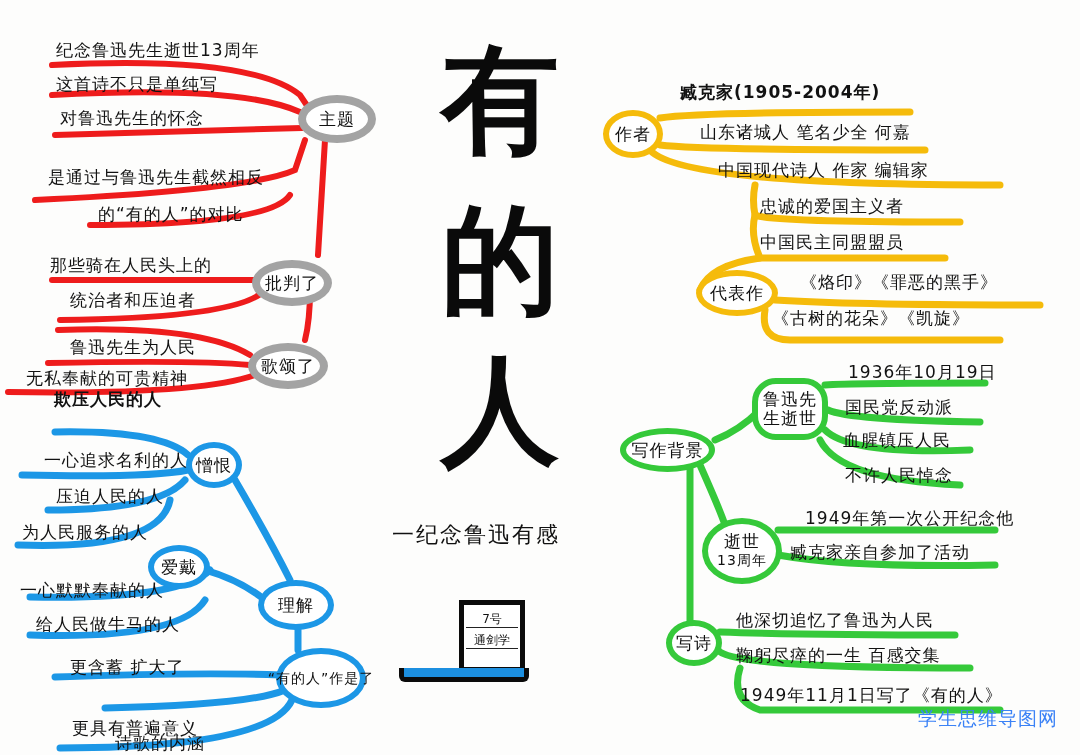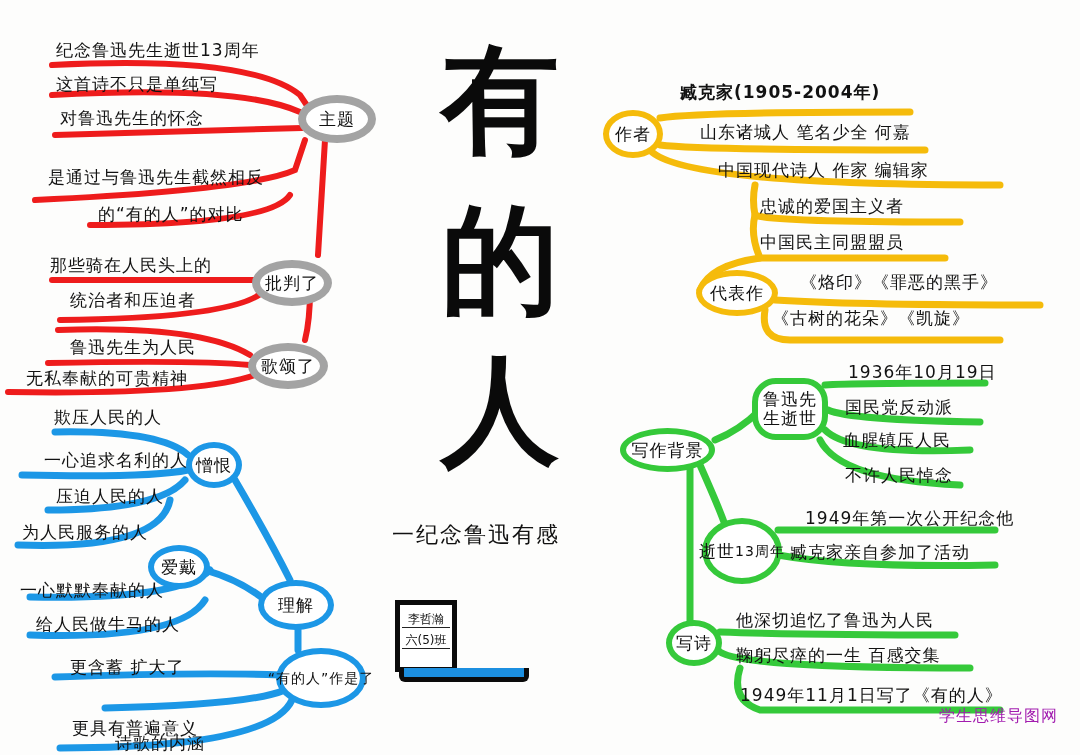--- a/index.html
+++ b/index.html
@@ -36,21 +36,21 @@
     border: 5px solid #0b0b0b; box-sizing: border-box; font-size: 12px; line-height: 16px;
     padding: 6px 2px; text-align: center;
   }
   .book-page span { display: block; border-bottom: 1px solid #222; margin-bottom: 4px; }
   .book-base {
     position: absolute; left: 4px; top: 68px; width: 130px; height: 14px;
     background: #1c8fe0; border: 5px solid #0b0b0b; border-top: none; box-sizing: border-box;
     border-radius: 0 0 6px 6px;
   }
   .watermark {
-    position: absolute; right: 22px; top: 706px; font-size: 16px; color: #a21caf; letter-spacing: 1px;
+    position: absolute; right: 22px; top: 706px; font-size: 19px; color: #3b82f6; letter-spacing: 1px;
   }
 </style>
 </head>
 <body>
 
 <svg class="lines" viewBox="0 0 1080 755" fill="none" stroke-linecap="round">
 
   <g stroke="#ee1c1c" stroke-width="6">
     <path d="M52 65 Q250 55 300 95 L310 110"></path>
     <path d="M52 95 Q240 85 300 112"></path>
@@ -108,23 +108,23 @@
     <path d="M60 748 Q270 748 292 700"></path>
   </g>
 </svg>
 
 <div class="title-char" style="left:430px; top:35px;">有</div>
 <div class="title-char" style="left:430px; top:195px;">的</div>
 <div class="title-char" style="left:430px; top:345px;">人</div>
 <div class="subtitle" style="left:392px; top:520px;">一纪念鲁迅有感</div>
 
 <div class="book">
-  <div class="book-page" style="left:0;">
-    <span>李哲瀚</span>
-    <span>六(5)班</span>
+  <div class="book-page" style="left:64px; width:66px;">
+    <span>7号</span>
+    <span>通剑学</span>
   </div>
   <div class="book-base"></div>
 </div>
 
 <div class="node red" style="left:298px; top:95px; width:78px; height:48px;">主题</div>
 <div class="t" style="left:56px; top:40px;">纪念鲁迅先生逝世13周年</div>
 <div class="t" style="left:56px; top:74px;text-align:right;">这首诗不只是单纯写</div>
 <div class="t" style="left:60px; top:108px;">对鲁迅先生的怀念</div>
 <div class="t" style="left:48px; top:167px;">是通过与鲁迅先生截然相反</div>
 <div class="t" style="left:98px; top:204px;">的“有的人”的对比</div>
@@ -152,34 +152,34 @@
 
 <div class="node green" style="left:752px; top:378px; width:76px; height:62px; border-radius:24px; flex-direction:column;">
   <span>鲁迅先</span>
   <span>生逝世</span>
 </div>
 <div class="t" style="left:848px; top:362px;">1936年10月19日</div>
 <div class="t" style="left:845px; top:397px;">国民党反动派</div>
 <div class="t" style="left:843px; top:430px;">血腥镇压人民</div>
 <div class="t" style="left:845px; top:465px;">不许人民悼念</div>
 
-<div class="node green" style="left:702px; top:518px; width:80px; height:66px; flex-direction:row;">
+<div class="node green" style="left:702px; top:518px; width:80px; height:66px; flex-direction:column;">
   <span>逝世</span>
   <span style="font-size:14px;">13周年</span>
 </div>
 <div class="t" style="left:805px; top:508px;">1949年第一次公开纪念他</div>
 <div class="t" style="left:790px; top:542px;">臧克家亲自参加了活动</div>
 
 <div class="node green" style="left:666px; top:620px; width:56px; height:46px;">写诗</div>
 <div class="t" style="left:736px; top:610px;">他深切追忆了鲁迅为人民</div>
 <div class="t" style="left:736px; top:645px;">鞠躬尽瘁的一生 百感交集</div>
 <div class="t" style="left:740px; top:685px;">1949年11月1日写了《有的人》</div>
 
 <div class="node blue" style="left:186px; top:442px; width:56px; height:46px;">憎恨</div>
-<div class="t" style="left:54px; top:407px;">欺压人民的人</div>
+<div class="t" style="left:54px; top:389px;font-weight:bold;">欺压人民的人</div>
 <div class="t" style="left:20px; top:450px;margin-left:24px;">一心追求名利的人</div>
 <div class="t" style="left:56px; top:486px;">压迫人民的人</div>
 
 <div class="node blue" style="left:148px; top:545px; width:62px; height:44px;">爱戴</div>
 <div class="t" style="left:22px; top:522px;">为人民服务的人</div>
 <div class="t" style="left:20px; top:580px;">一心默默奉献的人</div>
 <div class="t" style="left:36px; top:614px;">给人民做牛马的人</div>
 
 <div class="node blue" style="left:258px; top:580px; width:76px; height:50px;">理解</div>
 

